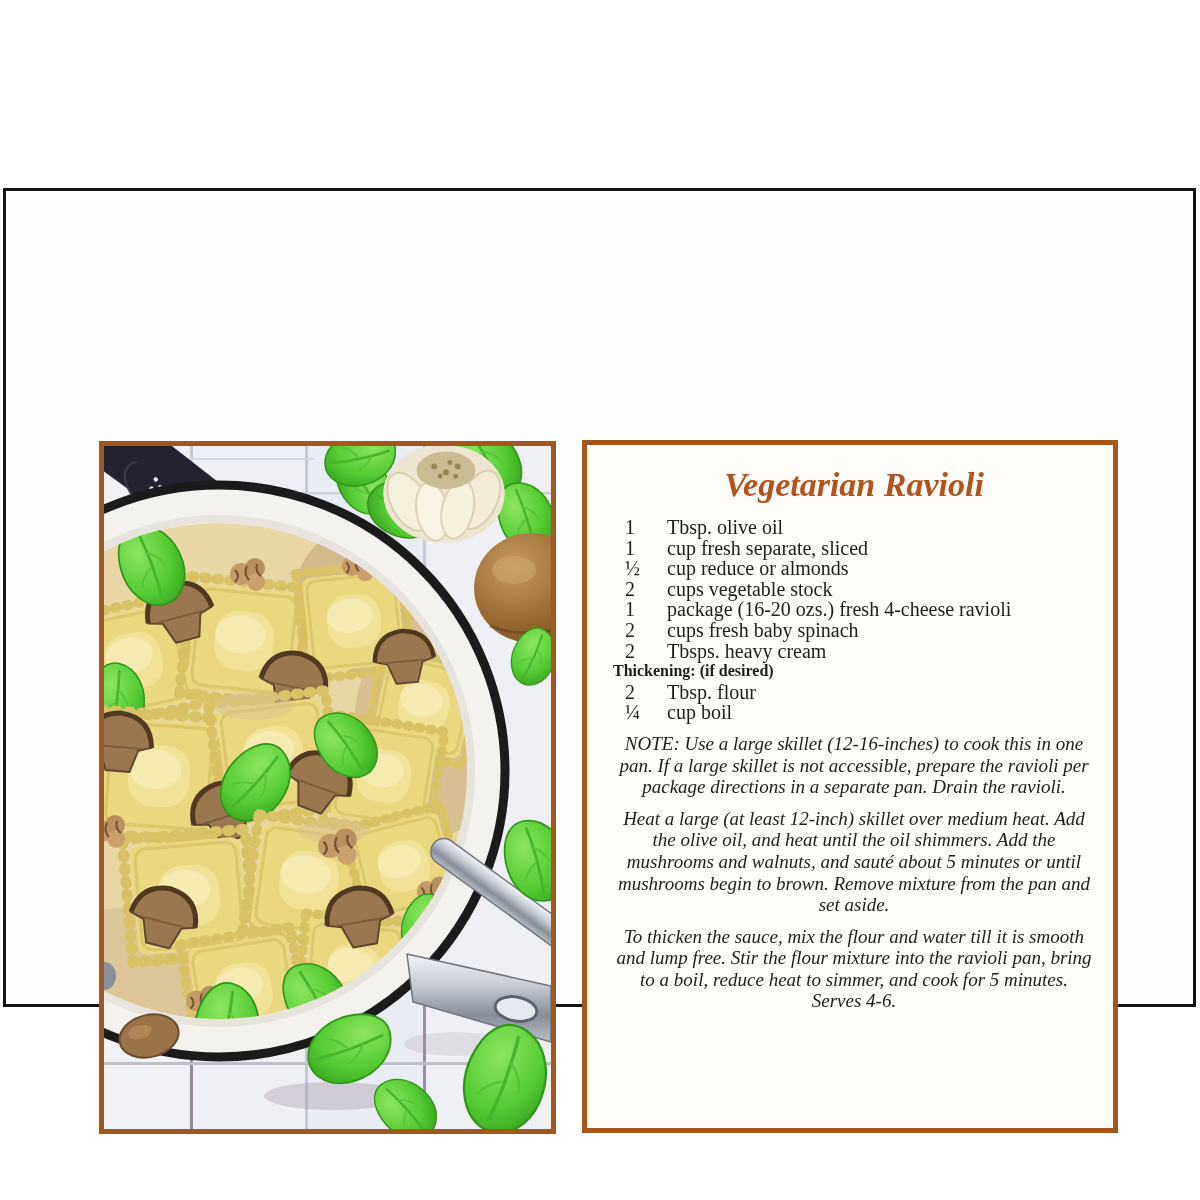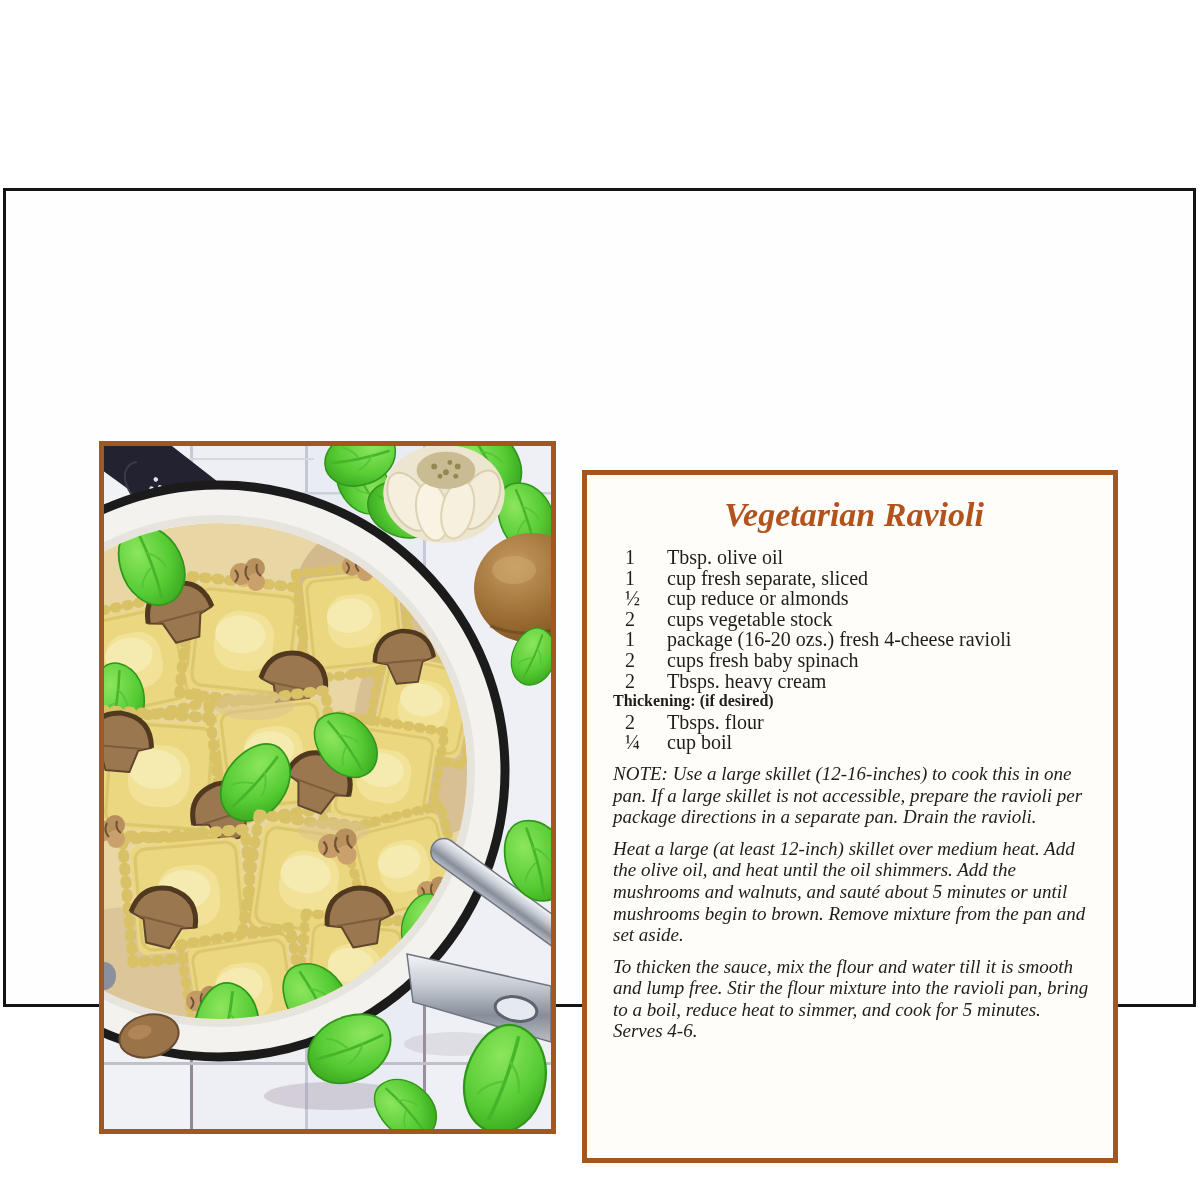--- a/index.html
+++ b/index.html
@@ -14,40 +14,40 @@
   }
   .photo-frame{
     position:absolute;left:93px;top:250px;width:457px;height:693px;
     border:5px solid #a5561d;box-sizing:border-box;overflow:hidden;background:#edeff4;
   }
   .photo-frame svg{display:block;}
   .recipe-panel{
     position:absolute;left:576px;top:249px;width:536px;height:693px;
     border:5px solid #a5561d;box-sizing:border-box;background:#fffdfa;
     overflow:hidden;
-    margin-top:30px;
   }
   .recipe-inner{padding:14px 18px 0 26px;}
   .recipe-title{
     text-align:center;
     font-style:italic;font-weight:bold;
     font-size:34px;line-height:40px;
     color:#b2531d;
     margin:6px 0 12px 0;
   }
   .ing-row{display:flex;font-size:20px;line-height:20.6px;color:#1f1d1b;}
   .ing-qty{width:42px;padding-left:12px;flex:none;}
   .ing-item{flex:1;}
   .ing-subheader{
     font-size:16px;line-height:20.6px;font-weight:bold;color:#1f1d1b;
   }
   .instructions p{
     font-style:italic;
     font-size:19px;line-height:21.6px;color:#1f1d1b;
     margin:10px 0 0 0;
+    text-align:center;
   }
   .instructions{margin-top:6px;}
 </style>
 </head>
 <body>
 
 <div class="card-frame">
 
   <div class="photo-frame">
     <svg width="447" height="683" viewBox="0 0 447 683">
@@ -274,21 +274,21 @@
         </div>
         <div class="ing-row">
           <span class="ing-qty">2</span>
           <span class="ing-item">Tbsps. heavy cream</span>
         </div>
 
         <div class="ing-subheader">Thickening: (if desired)</div>
 
         <div class="ing-row">
           <span class="ing-qty">2</span>
-          <span class="ing-item">Tbsps. flour</span>
+          <span class="ing-item">Tbsp. flour</span>
         </div>
         <div class="ing-row">
           <span class="ing-qty">¼</span>
           <span class="ing-item">cup boil</span>
         </div>
       </div>
 
       <div class="instructions">
         <p>NOTE: Use a large skillet (12-16-inches) to cook this in one pan. If a large skillet is not accessible, prepare the ravioli per package directions in a separate pan. Drain the ravioli.</p>
         <p>Heat a large (at least 12-inch) skillet over medium heat. Add the olive oil, and heat until the oil shimmers. Add the mushrooms and walnuts, and sauté about 5 minutes or until mushrooms begin to brown. Remove mixture from the pan and set aside.</p>

